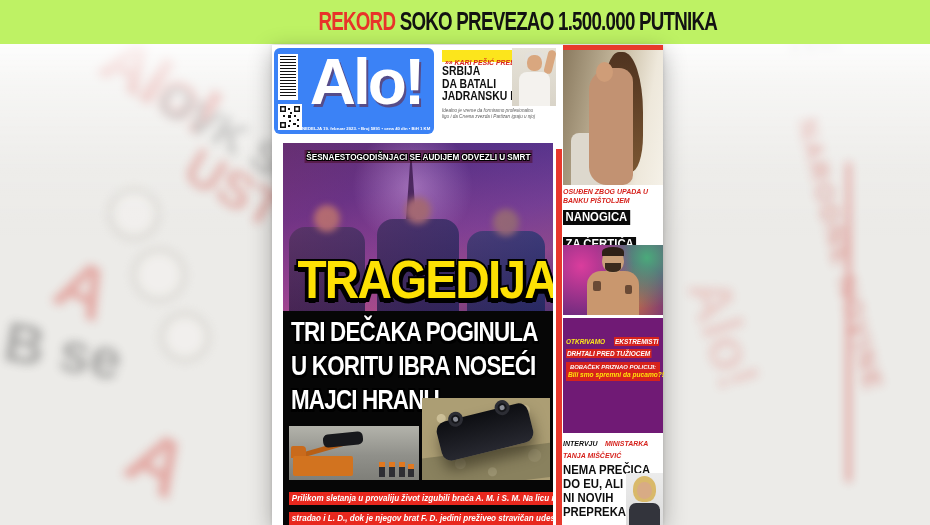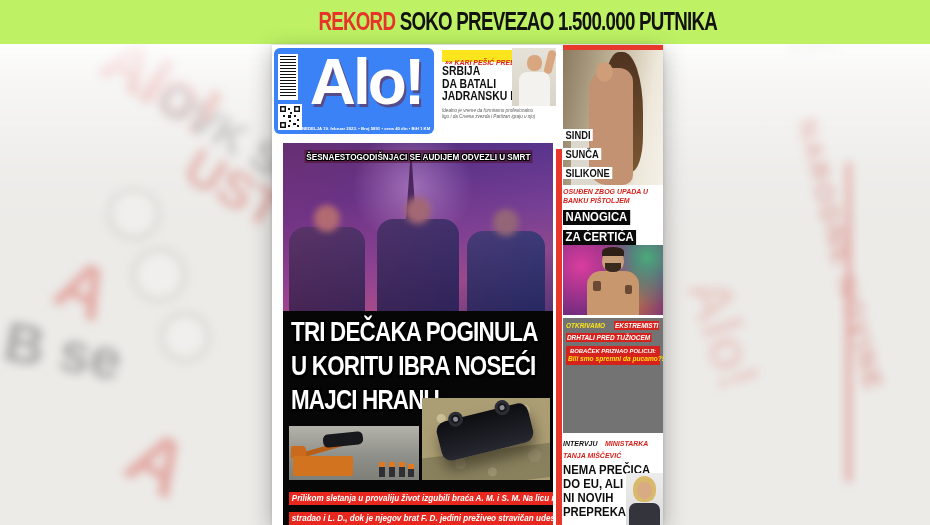--- a/index.html
+++ b/index.html
@@ -132,34 +132,34 @@
   #model-face { position:absolute; left:33px; top:12px; width:17px; height:20px; background:#cf9d78; border-radius:50%; }
   #model-labels { position:absolute; left:0; bottom:3px; }
   #model-labels .row { margin-bottom:1px; }
   #model-labels span { display:inline-block; background:#fff; color:#111; font-size:11px; font-weight:900;
     line-height:12px; padding:0 3px; transform:scaleX(.85); transform-origin:0 50%; white-space:nowrap; }
 
   #story2 { position:absolute; left:291px; top:143px; width:100px; }
   #s2-kicker span { display:block; color:#d6221c; font-size:7.6px; font-weight:900; font-style:italic;
     line-height:8.6px; white-space:nowrap; transform:scaleX(.92); transform-origin:0 50%; }
   #s2-headline { margin-top:2px; }
-  #s2-headline .row { margin-bottom:2px; }
+  #s2-headline .row { margin-bottom:9px; }
   #s2-headline span { display:inline-block; background:#0a0a0a; color:#fff; font-size:13.5px; font-weight:900;
     line-height:14.5px; padding:0 3px; white-space:nowrap; transform:scaleX(.84); transform-origin:0 50%; }
   #certic-photo { position:absolute; left:0; top:57px; width:100px; height:70px; overflow:hidden; background:#6e2b7e;
     background-image:radial-gradient(circle at 18% 30%, rgba(230,63,160,.9), rgba(230,63,160,0) 55%),
       radial-gradient(circle at 84% 18%, rgba(68,192,122,.85), rgba(68,192,122,0) 50%),
       radial-gradient(circle at 70% 85%, rgba(240,150,40,.6), rgba(240,150,40,0) 45%); }
   #certic-torso { position:absolute; left:24px; top:26px; width:52px; height:44px; background:#c9976e; border-radius:14px 14px 0 0; }
   #certic-head { position:absolute; left:39px; top:4px; width:22px; height:24px; background:#caa07a; border-radius:50%; }
   #certic-hair { position:absolute; left:39px; top:2px; width:22px; height:9px; background:#2e2017; border-radius:50% 50% 0 0; }
   #certic-beard { position:absolute; left:42px; top:18px; width:16px; height:9px; background:#3a2a1d; border-radius:0 0 45% 45%; }
   .tattoo { position:absolute; background:#6a4a35; border-radius:2px; }
 
-  #story3 { position:absolute; left:291px; top:273px; width:100px; height:115px; background:#737373; padding:0 3px 3px 3px; }
+  #story3 { position:absolute; left:291px; top:273px; width:100px; height:115px; background:#701a75; padding:16px 3px 3px 3px; }
   .s3-kline { white-space:nowrap; line-height:9px; }
   .s3-tag { color:#fce51c; font-size:7.2px; font-weight:900; font-style:italic; display:inline-block;
     transform:scaleX(.9); transform-origin:0 50%; }
   .s3-red { color:#fff; background:#d6221c; font-size:7.2px; font-weight:900; font-style:italic; padding:0 1px;
     display:inline-block; transform:scaleX(.9); transform-origin:0 50%; }
   #s3-headline { margin-top:3px; }
   #s3-headline span { display:block; color:#ffe10a; font-size:13px; line-height:13.5px; font-weight:900;
     white-space:nowrap; transform:scaleX(.86); transform-origin:0 50%; }
   #s3-sub { margin-top:4px; background:#d6221c; padding:2px; text-align:center; }
   #s3-sub .l1 { color:#fff; font-size:5.9px; font-weight:900; font-style:italic; line-height:7px; white-space:nowrap; }
@@ -267,20 +267,23 @@
           <div class="head"></div>
         </div>
       <div class="fig" id="fig3">
           <div class="head"></div>
         </div>
       <div class="tint"></div>
     </div>
     <div id="main-kicker">
       <span>ŠESNAESTOGODIŠNJACI SE AUDIJEM ODVEZLI U SMRT</span>
     </div>
+    <div id="tragedija">
+      <span>TRAGEDIJA</span>
+    </div>
     <div id="main-subhead">
       <span>TRI DEČAKA POGINULA</span>
       <span>U KORITU IBRA NOSEĆI</span>
       <span>MAJCI HRANU</span>
     </div>
     <div id="river-car-photo">
       <div id="river-streak"></div>
       <div id="flipped-car">
         <div class="wheel" id="wheel1"></div>
         <div class="wheel" id="wheel2"></div>
@@ -304,25 +307,20 @@
 
   <div id="red-divider"></div>
 
   <div id="rc-topbar"></div>
 
   <div id="model-photo">
     <div id="model-pillar"></div>
     <div id="model-hair"></div>
     <div id="model-body"></div>
     <div id="model-face"></div>
-    <div id="model-labels">
-      <div class="row"><span>SINDI</span></div>
-      <div class="row"><span>SUNČA</span></div>
-      <div class="row"><span>SILIKONE</span></div>
-    </div>
   </div>
 
   <div id="story2">
     <div id="s2-kicker">
       <span>OSUĐEN ZBOG UPADA U</span>
       <span>BANKU PIŠTOLJEM</span>
     </div>
     <div id="s2-headline">
       <div class="row"><span>NANOGICA</span></div>
       <div class="row"><span>ZA ĆERTIĆA</span></div>

